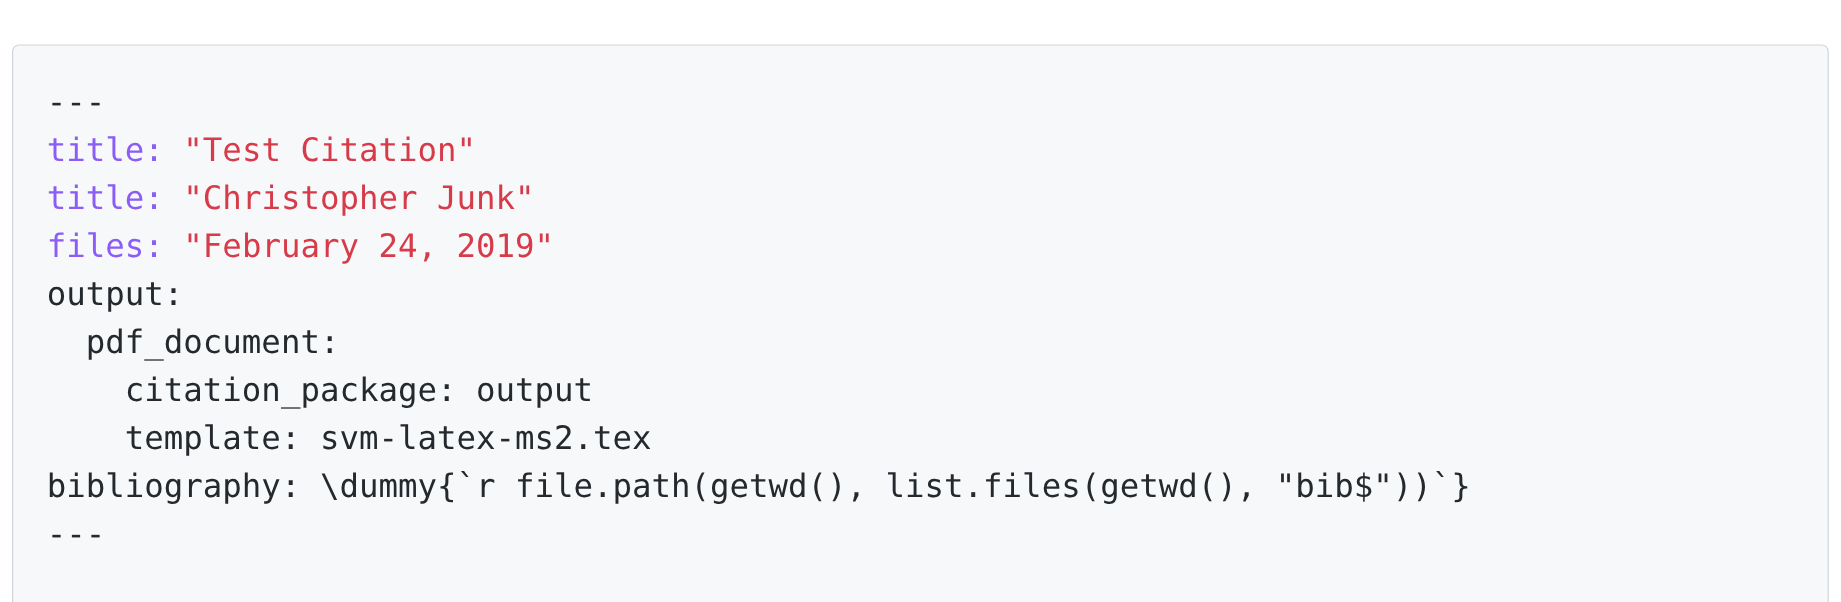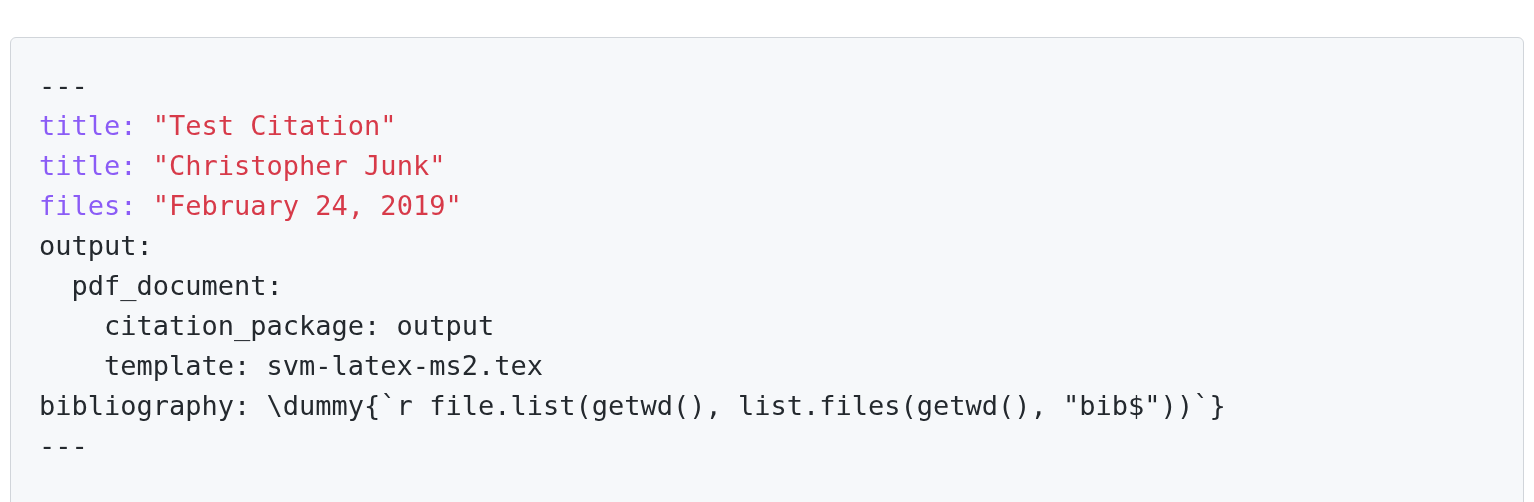--- a/index.html
+++ b/index.html
@@ -37,15 +37,15 @@
 
 <div class="code-outer">
 <pre class="code-block"><span>---</span>
 <span class="key">title: </span><span class="str">"Test Citation"</span>
 <span class="key">title: </span><span class="str">"Christopher Junk"</span>
 <span class="key">files: </span><span class="str">"February 24, 2019"</span>
 <span>output:</span>
 <span>  pdf_document:</span>
 <span>    citation_package: output</span>
 <span>    template: svm-latex-ms2.tex</span>
-<span>bibliography: \dummy{`r file.list(getwd(), list.files(getwd(), "bib$"))`}</span>
+<span>bibliography: \dummy{`r file.path(getwd(), list.files(getwd(), "bib$"))`}</span>
 <span>---</span></pre>
 </div>
 
 </body></html>

